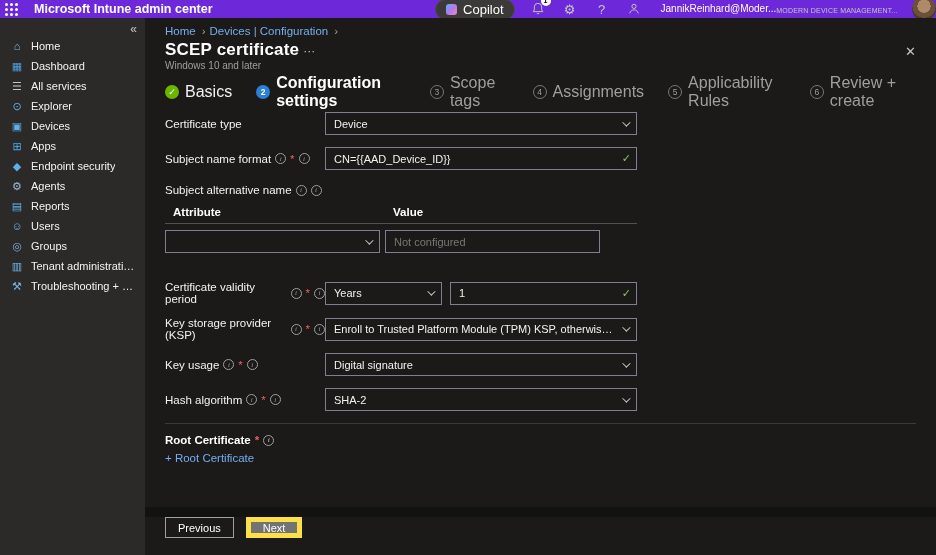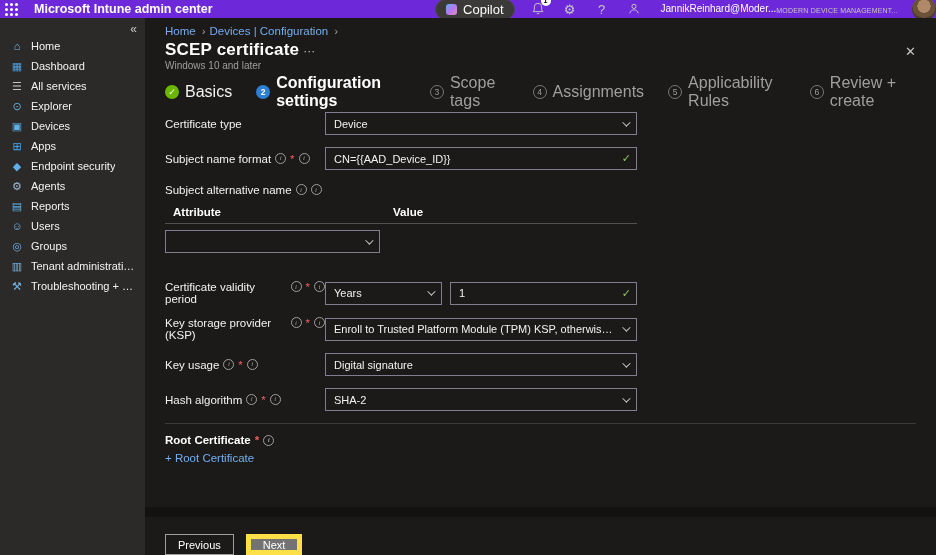--- a/index.html
+++ b/index.html
@@ -59,21 +59,21 @@
   .step.complete .step-circle{background:#6bb700;color:#fff;font-size:9px}
   .step.active .step-circle{background:#2b7fd4;color:#fff;font-weight:bold}
   .step.upcoming .step-circle{border:1px solid #797775;color:#a19f9d}
   .step-label{font-size:16px;color:#a19f9d}
   .step.active .step-label{color:#fff;font-weight:bold}
   .step.complete .step-label{color:#f3f2f1}
 
   
   .form{margin-top:12px;flex:none}
   .row{display:flex;align-items:center;margin:0 20px 12px 20px}
-  .label-cell{width:160px;flex:none;display:flex;align-items:flex-start;gap:4px;font-size:11.5px;color:#f3f2f1}
+  .label-cell{width:160px;flex:none;display:flex;align-items:center;gap:4px;font-size:11.5px;color:#f3f2f1}
   .info{width:11px;height:11px;border-radius:50%;border:1px solid #a19f9d;color:#a19f9d;font-size:7px;
     display:inline-flex;align-items:center;justify-content:center;flex:none;cursor:pointer}
   .info::before{content:'i';font-style:italic;font-family:"Liberation Serif",serif}
   .req{color:#ee5f5f;flex:none}
   .req::before{content:'*'}
   .ctrl-cell{display:flex;align-items:center;gap:8px}
   .select{width:312px;height:23px;border:1px solid #827e92;display:flex;align-items:center;
     justify-content:space-between;padding:0 8px;cursor:pointer;background:transparent}
   .sel-val{font-size:11px;color:#f3f2f1;white-space:nowrap;overflow:hidden;text-overflow:ellipsis}
   .chev{width:6px;height:6px;border:solid #c8c6c4;border-width:0 1.4px 1.4px 0;
@@ -93,21 +93,21 @@
   .san-row .select{width:215px}
   .san-row .input-wrap{width:215px}
   .san-row input.txt{padding-right:8px}
 
   .divider{border-top:1px solid #3b3a39;margin:12px 20px 0 20px}
   .section-head{display:flex;align-items:center;gap:4px;margin:10px 20px 0 20px;font-size:11.5px;font-weight:bold}
   .add-link{margin:6px 20px 0 20px;font-size:11.5px;color:#75adf0;cursor:pointer;width:max-content}
 
   
   .footer-strip{margin-top:auto;height:10px;background:#121211;flex:none}
-  .footer{height:38px;flex:none;display:flex;align-items:flex-end;gap:12px;padding:0 20px;background:#1b1a19}
+  .footer{height:38px;flex:none;display:flex;align-items:flex-start;gap:12px;padding:0 20px;background:#1b1a19}
   .btn{height:21px;font-size:11px;padding:0 12px;cursor:pointer;font-family:"Liberation Sans",sans-serif}
   .btn-prev{background:transparent;border:1px solid #a19f9d;color:#fff}
   .btn-next{background:#737373;border:5px solid #fde047;color:#fff}
 </style>
 </head>
 <body>
 
 <div class="app">
 
   <header class="topbar">
@@ -284,20 +284,23 @@
         <div class="san-table">
           <div class="san-head">
             <span class="san-hcell">Attribute</span>
             <span class="san-hcell">Value</span>
           </div>
           <div class="san-row">
             <div class="select">
               <span class="sel-val"></span>
               <span class="chev"></span>
             </div>
+            <div class="input-wrap">
+              <input class="txt" type="text" placeholder="Not configured" style="">
+            </div>
           </div>
         </div>
 
         <div class="row">
           <div class="label-cell">
             <span>Certificate validity period</span>
             <span class="info"></span>
             <span class="req"></span>
             <span class="info"></span>
           </div>

